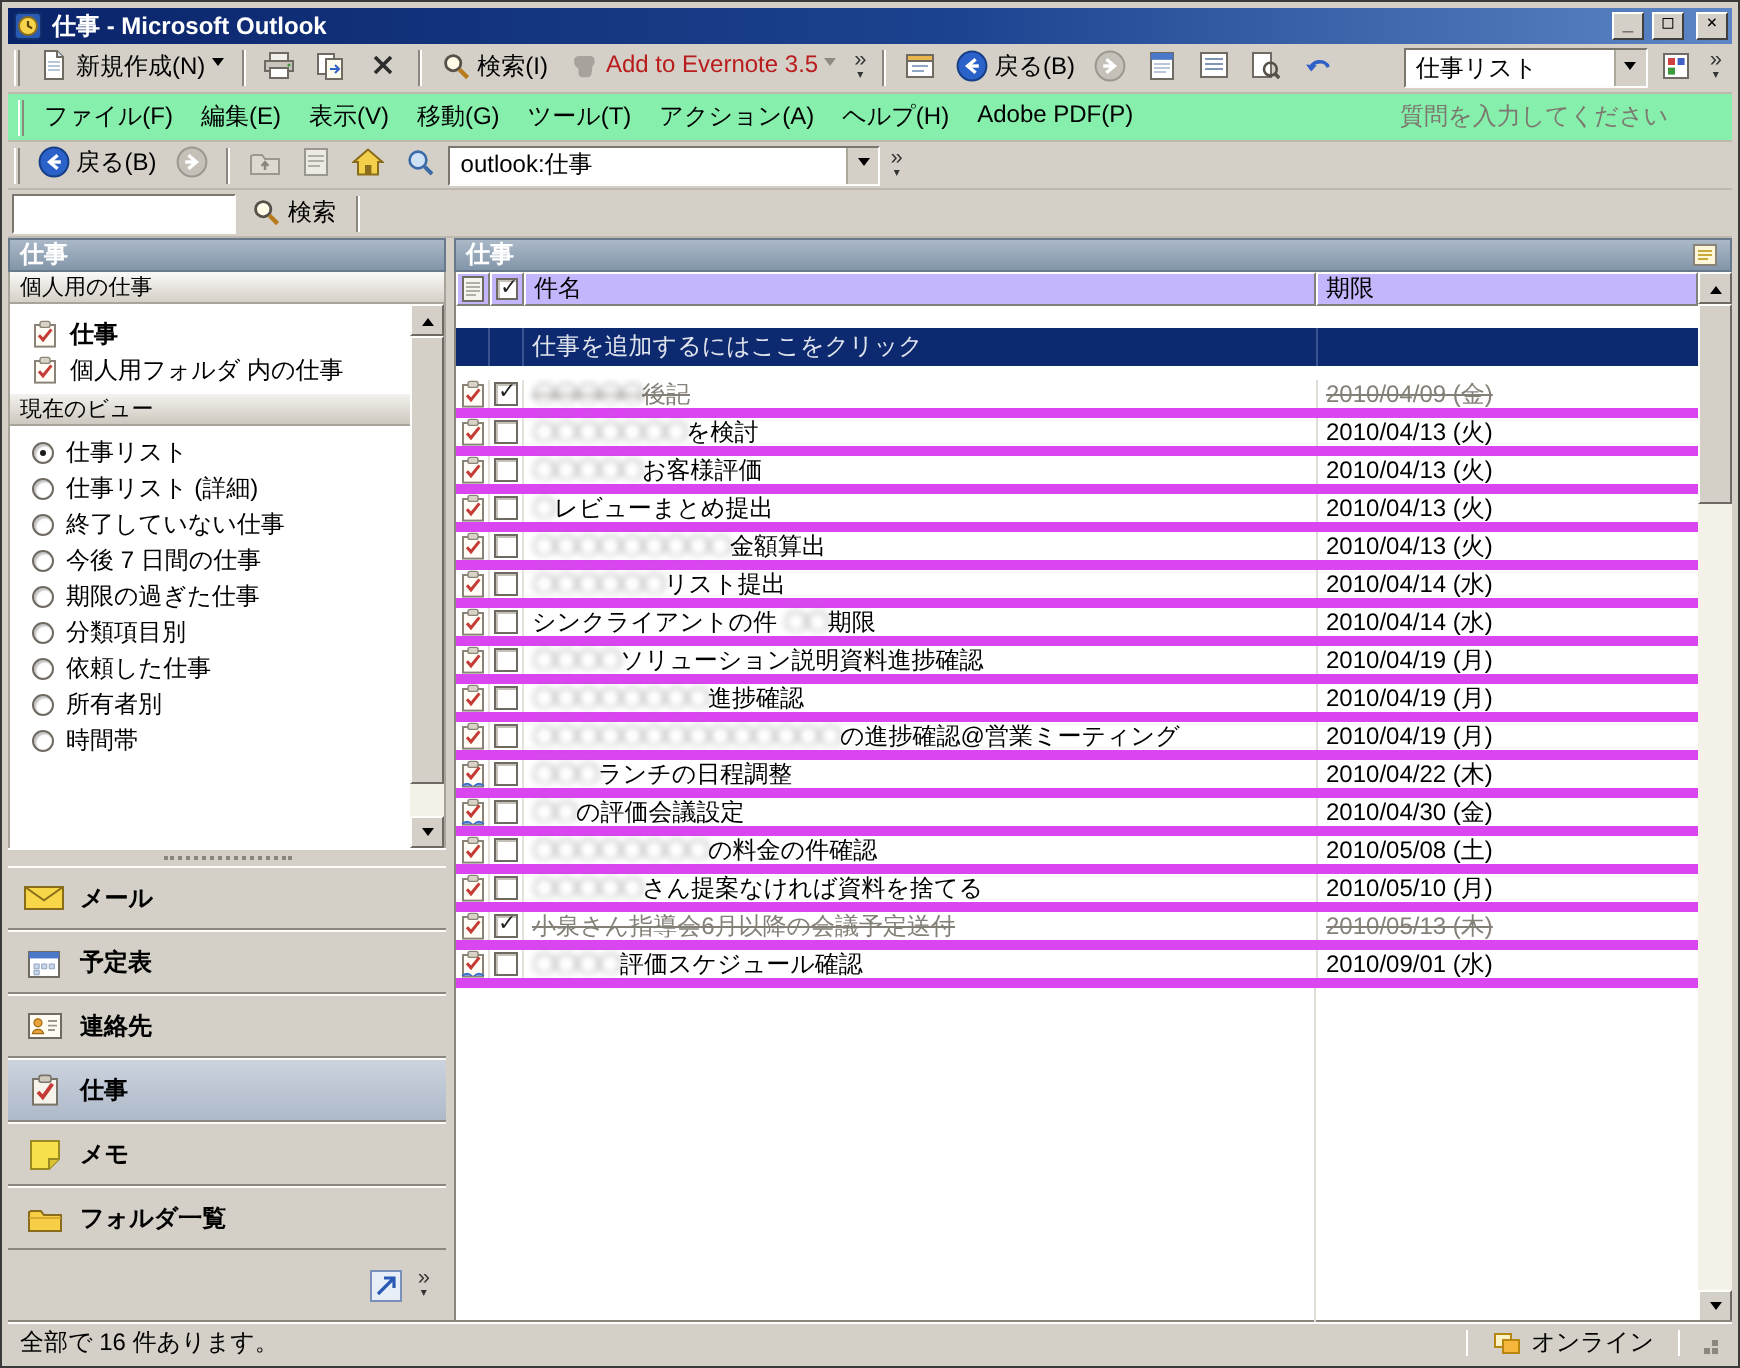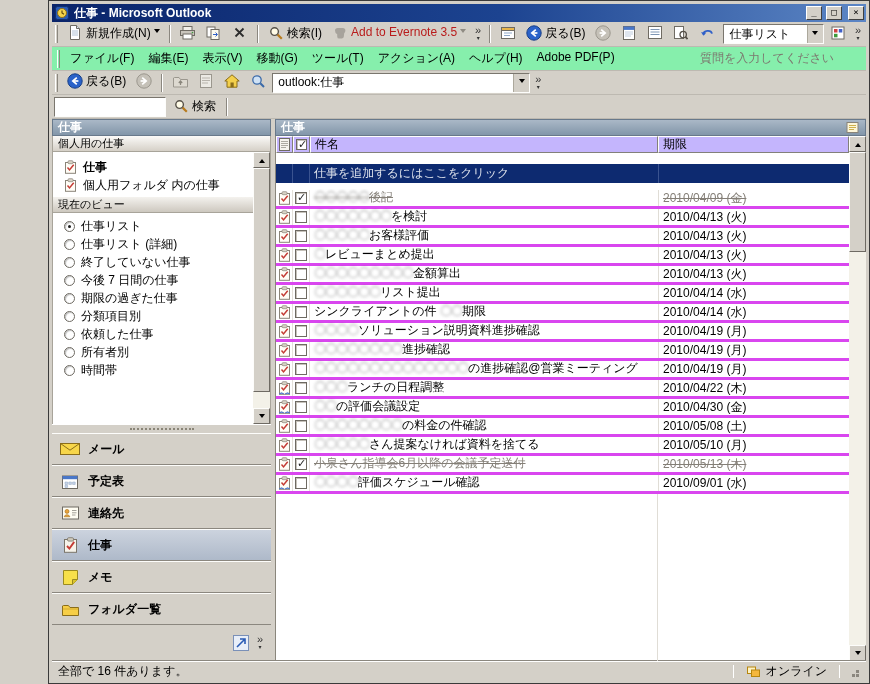--- a/index.html
+++ b/index.html
@@ -1,19 +1,19 @@
 <!DOCTYPE html>
 <html><head>
 <meta charset="utf-8">
 <style>
   * { box-sizing:border-box; margin:0; padding:0; }
   html,body { width:870px; height:684px; overflow:hidden; }
   body { font-family:"Liberation Sans","DejaVu Sans",sans-serif; font-size:12px; background:#d4d0c8; color:#000; }
 
-  .window { position:absolute; inset:0; background:#d4d0c8; border:1px solid #3a3a3a; padding:3px; display:flex; flex-direction:column;margin-left:48px; }
+  .window { position:absolute; inset:0; background:#d4d0c8; border:1px solid #3a3a3a; padding:3px; display:flex; flex-direction:column; }
 
   
   .titlebar { height:18px; flex:0 0 18px; background:linear-gradient(90deg,#0a246a 0%,#1c4390 55%,#5c86c5 100%); display:flex; align-items:center; padding:0 2px; gap:4px; }
   .titlebar .title { color:#fff; font-weight:bold; font-size:12px; flex:1; white-space:nowrap; overflow:hidden; }
   .win-btn { width:16px; height:14px; flex:0 0 16px; background:#d4d0c8; border:1px solid; border-color:#fff #404040 #404040 #fff; font-size:9px; line-height:11px; text-align:center; color:#000; font-family:"DejaVu Sans Mono",monospace; }
   .win-btn.close { margin-left:2px; }
 
   
   .tbar { display:flex; align-items:center; gap:2px; padding:0 2px; background:#d4d0c8; border-bottom:1px solid #bdb9b1; }
   .tbar1 { height:25px; flex:0 0 25px; }
@@ -30,21 +30,21 @@
   .chev { font-size:11px; color:#333; padding:0 3px; line-height:10px; text-align:center; }
   .chev::before { content:"\00BB"; display:block; }
   .chev::after { content:"\25BE"; display:block; font-size:6px; margin-top:-2px; }
   .menu-item { padding:3px 7px; white-space:nowrap; }
   .ask-box { margin-left:auto; color:#7c786f; padding-right:28px; white-space:nowrap; }
 
   .combo { height:20px; background:#fff; border:1px solid; border-color:#7a766e #fdfdfb #fdfdfb #7a766e; display:flex; align-items:center; }
   .combo .ctext { padding:0 5px; flex:1; white-space:nowrap; overflow:hidden; }
   .combo .cbtn { width:16px; height:100%; background:#d4d0c8; border-left:1px solid #aca89c; display:flex; align-items:center; justify-content:center; flex:0 0 16px; }
   .combo.viewcombo { width:122px; }
-  .combo.addrcombo { width:258px; }
+  .combo.addrcombo { width:216px; }
   .txtinput { width:112px; height:20px; background:#fff; border:1px solid; border-color:#7a766e #fdfdfb #fdfdfb #7a766e; padding:0 4px; font:inherit; }
 
   
   .bodyrow { flex:1; display:flex; min-height:0; background:#d4d0c8; }
   .sidebar { width:219px; flex:0 0 219px; display:flex; flex-direction:column; min-height:0; }
   .vsplit { width:4px; flex:0 0 4px; background:#d4d0c8; }
   .main { flex:1; display:flex; flex-direction:column; min-width:0; }
 
   .banner { height:17px; flex:0 0 17px; background:linear-gradient(180deg,#aab8c7 0%,#8296a9 100%); border:1px solid #68798b; color:#fff; font-weight:bold; font-size:12px; display:flex; align-items:center; padding:0 5px; }
   .banner .bspace { flex:1; }
@@ -80,21 +80,21 @@
   .hc-icon { width:17px; flex:0 0 17px; justify-content:center; padding:0; }
   .hc-cb { width:17px; flex:0 0 17px; justify-content:center; padding:0; }
   .hc-subj { flex:1; }
   .hc-due { width:191px; flex:0 0 191px; }
 
   .tbody { flex:1; background:#fff; display:flex; flex-direction:column; overflow:hidden; }
   .gap-a { height:11px; flex:0 0 11px; }
   .gap-b { height:7px; flex:0 0 7px; }
   .add-row { height:19px; flex:0 0 19px; background:#0d2a70; color:#dfe3ec; display:flex; align-items:center; }
   .add-row .c-icon, .add-row .c-cb { border-right:1px solid #3a5390; }
-  .trow { height:19px; flex:0 0 19px; display:flex; align-items:flex-end; border-bottom:3px solid #d946ef; }
+  .trow { height:19px; flex:0 0 19px; display:flex; align-items:center; border-bottom:5px solid #d946ef; }
   .c-icon { width:17px; flex:0 0 17px; display:flex; align-items:center; justify-content:center; height:100%; border-right:1px solid #e4e1da; }
   .c-cb { width:17px; flex:0 0 17px; display:flex; align-items:center; justify-content:center; height:100%; border-right:1px solid #e4e1da; }
   .c-subj { flex:1; padding:0 4px; white-space:nowrap; overflow:hidden; }
   .c-due { width:191px; flex:0 0 191px; padding:0 4px; border-left:1px solid #e0ddd6; height:100%; display:flex; align-items:center; white-space:nowrap; }
   .trow.done { color:#847f77; }
   .trow.done .c-subj, .trow.done .c-due { text-decoration:line-through; }
   .blur { filter:blur(1.7px); color:#4a4a4a; letter-spacing:-1px; }
   .tfill { flex:1; position:relative; }
   .tfill::before { content:""; position:absolute; top:0; bottom:0; right:191px; width:1px; background:#e0ddd6; }
 

